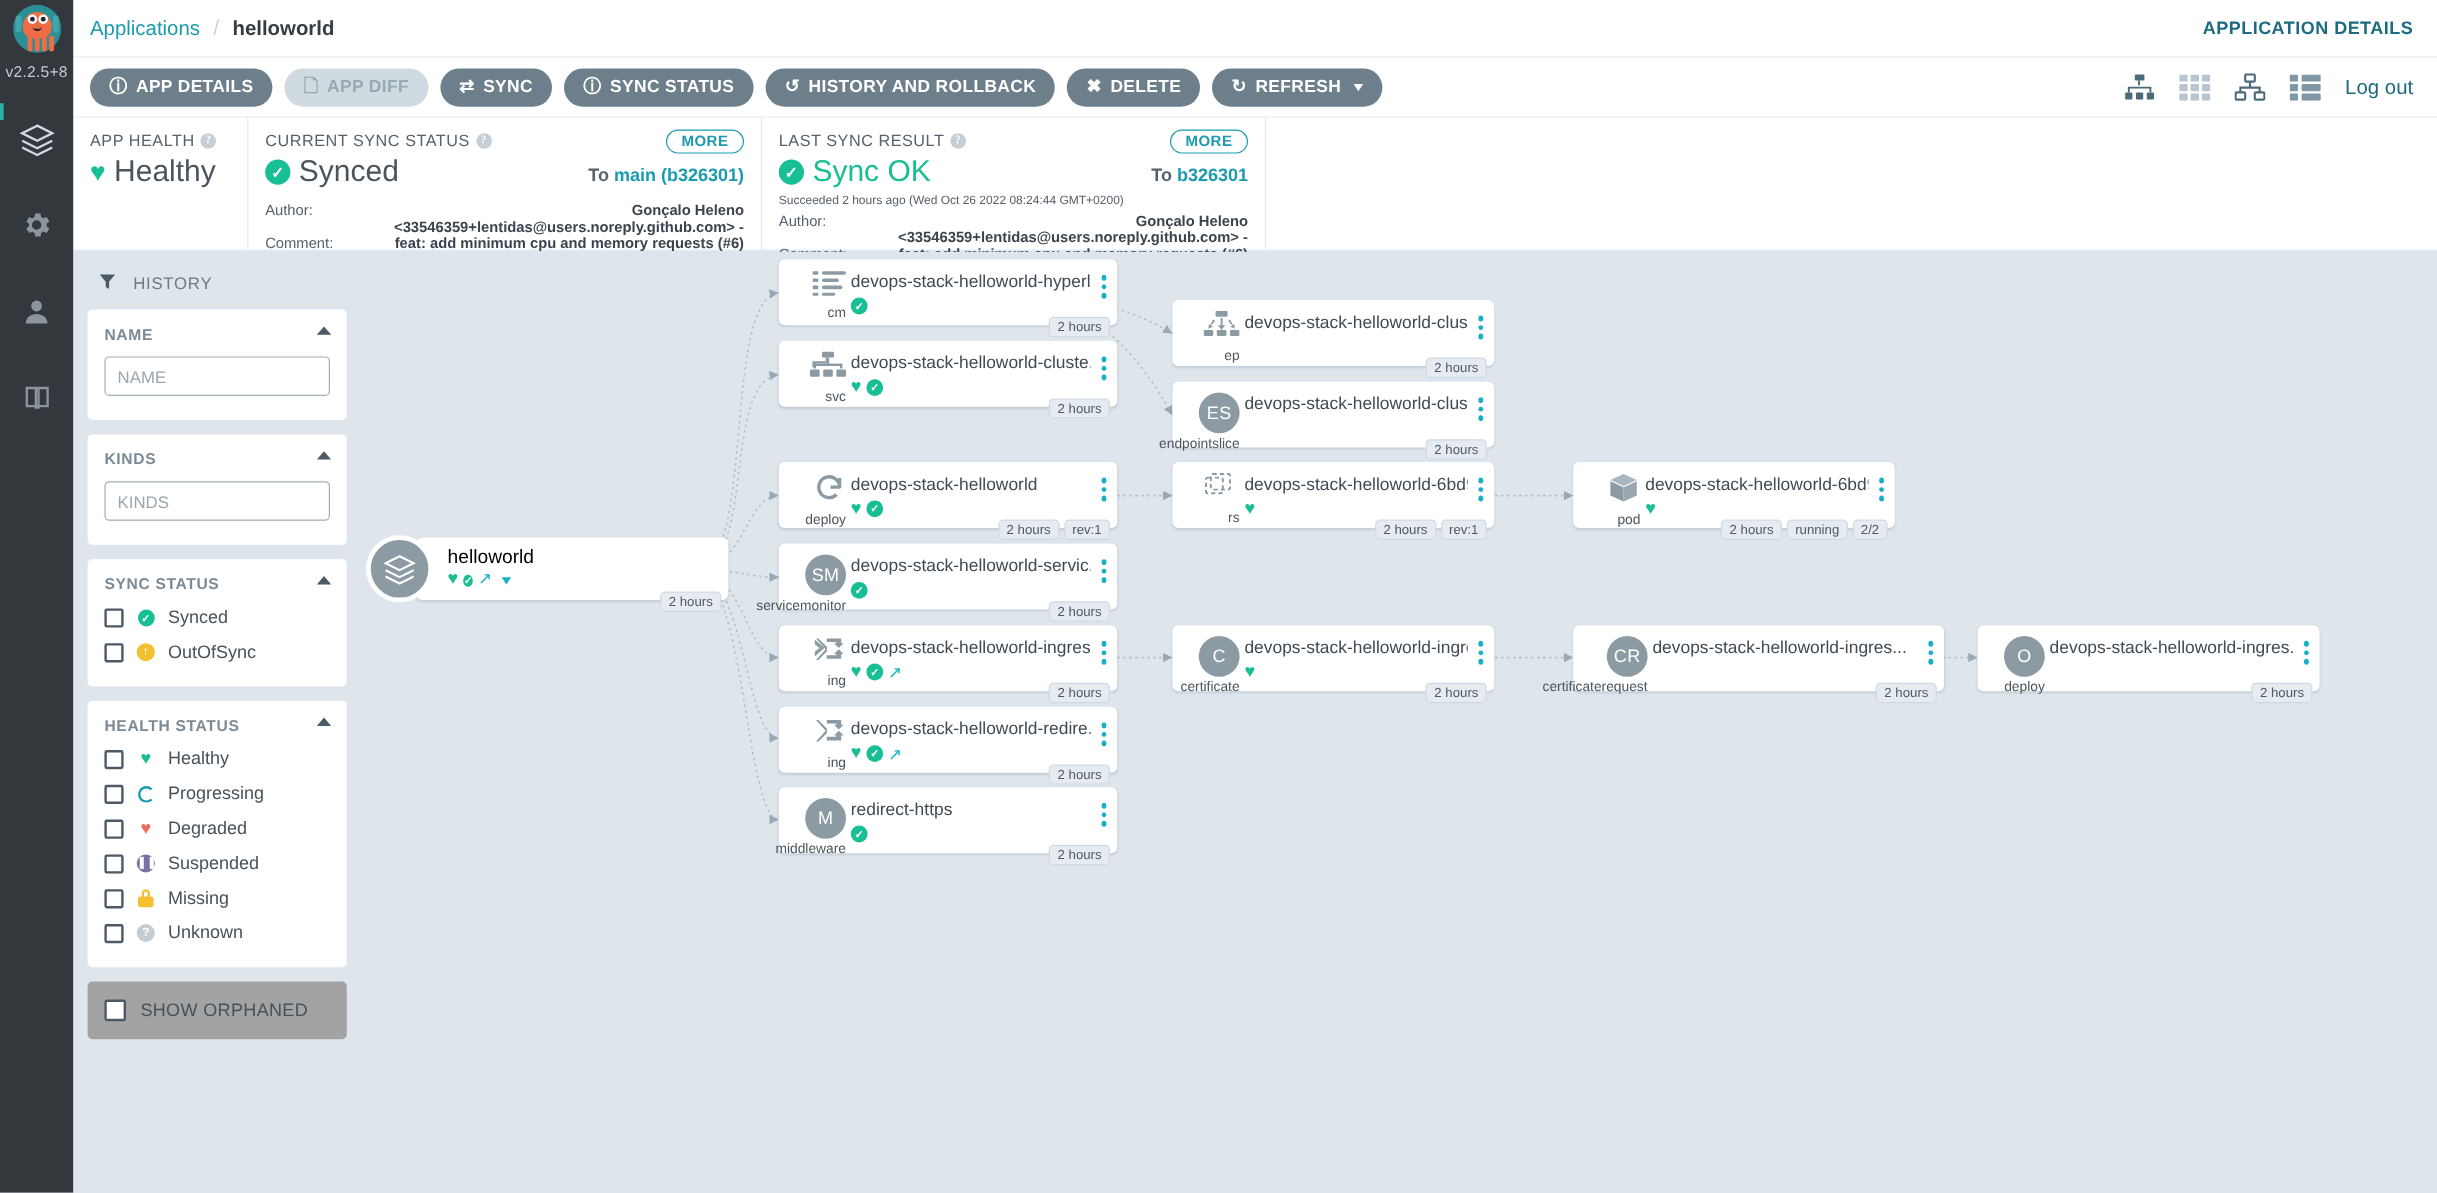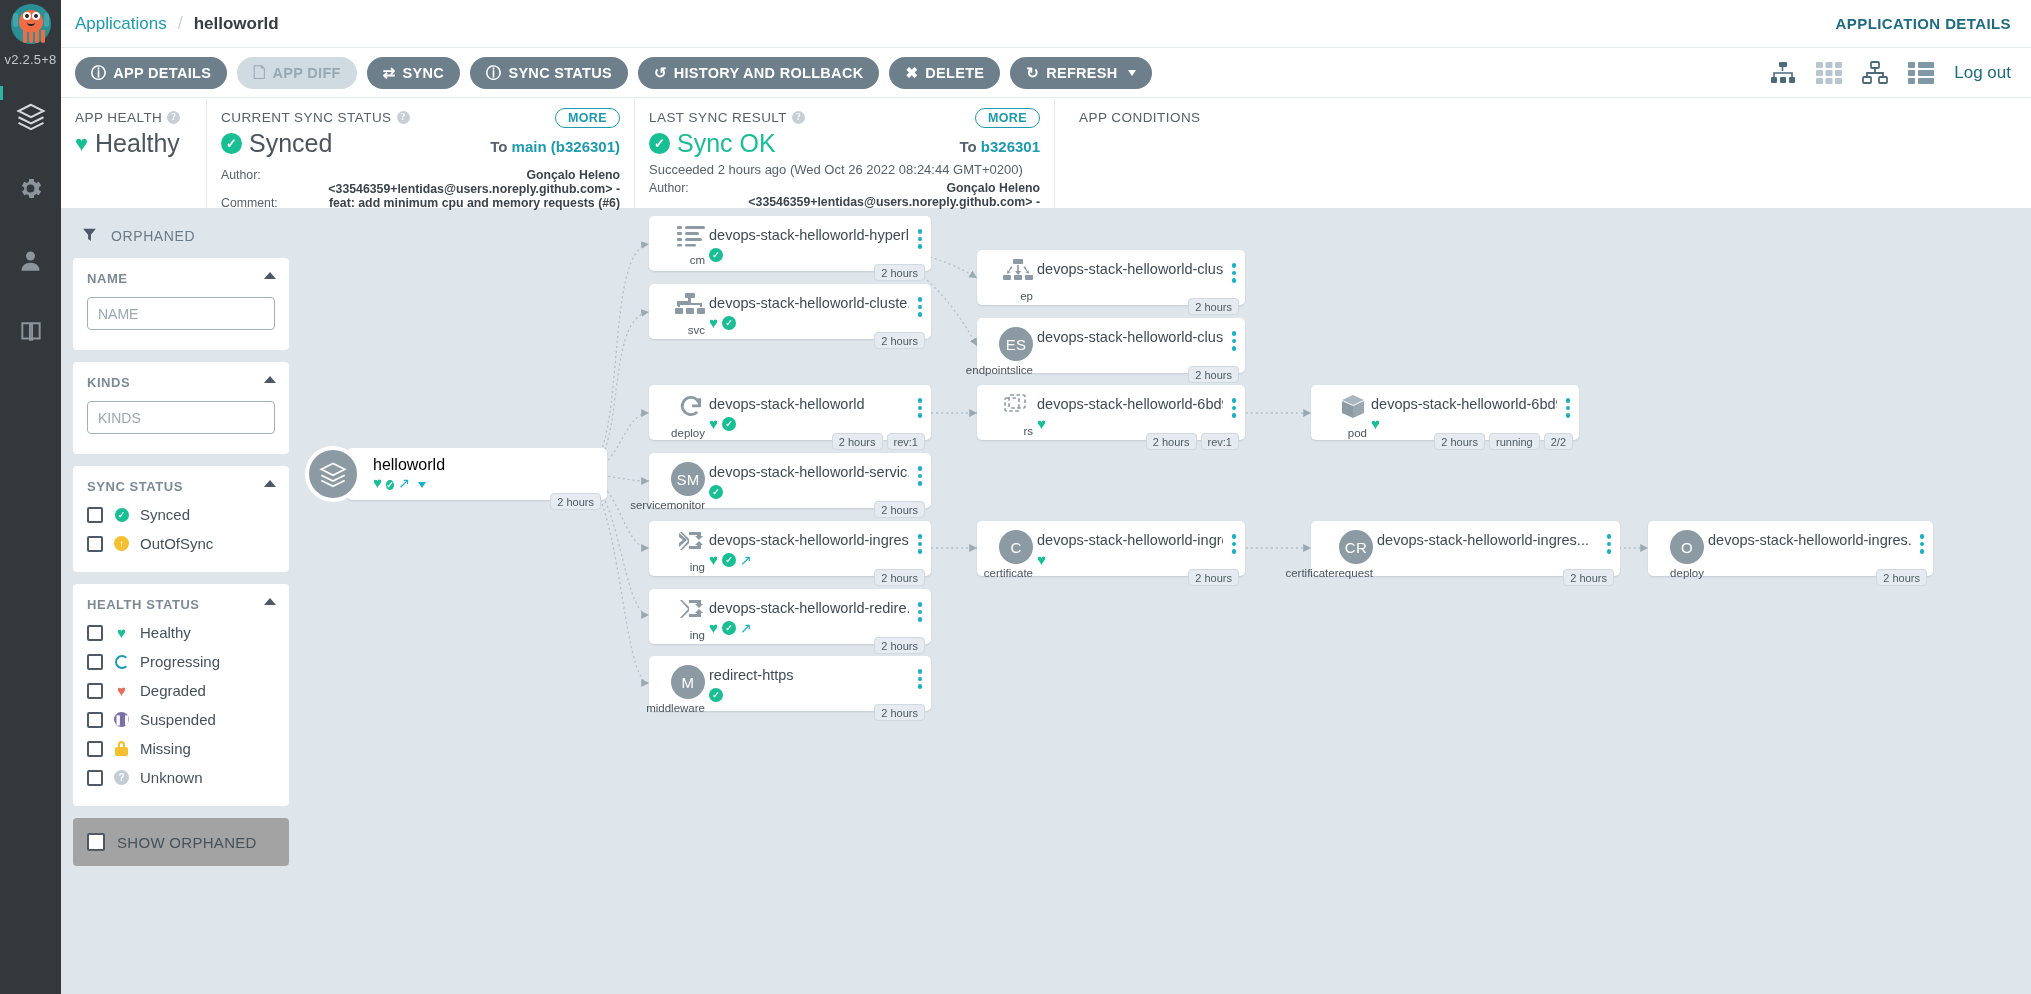--- a/index.html
+++ b/index.html
@@ -114,21 +114,21 @@
     position: absolute; right: 14px; top: 10px;
     border: 1px solid #1c9bb0; border-radius: 11px; color: #1c9bb0;
     font-size: 12.5px; font-weight: bold; padding: 2px 12px; letter-spacing: .4px;
     background: #fff; cursor: pointer;
   }
   .to-rev {
     position: absolute; right: 14px; top: 40px;
     font-size: 15px; color: #55616b; font-weight: bold;
   }
   .to-rev .rev { color: #1c9bb0; }
-  .meta-line { font-size: 13px; color: #55616b; margin-top: 3px; line-height: 1.35; }
+  .meta-line { font-size: 10px; color: #55616b; margin-top: 3px; line-height: 1.35; }
   .meta-grid { display: grid; grid-template-columns: auto 1fr; column-gap: 8px; margin-top: 2px; }
   .meta-k { font-size: 12.3px; color: #55616b; }
   .meta-v { font-size: 12.3px; color: #3b444c; font-weight: bold; text-align: right; }
   #cond-panel { padding: 12px 0 0 24px; border-left: 1px solid #e3e9ee; flex: 1; }
   #cond-warning {
     display: flex; align-items: center; gap: 9px; margin-top: 12px;
     color: #e96d5b; font-size: 22px;
   }
   .warn-tri {
     width: 0; height: 0; border-left: 11px solid transparent; border-right: 11px solid transparent;
@@ -454,32 +454,31 @@
     <div class="meta-line">Succeeded 2 hours ago (Wed Oct 26 2022 08:24:44 GMT+0200)</div>
     <div class="meta-grid">
       <span class="meta-k">Author:</span>
       <span class="meta-v">Gonçalo Heleno &lt;33546359+lentidas@users.noreply.github.com&gt; -</span>
       <span class="meta-k">Comment:</span>
       <span class="meta-v">feat: add minimum cpu and memory requests (#6)</span>
     </div>
   </div>
 
   <div id="cond-panel">
-    <div class="sp-title">APP CONDITIONS</div>
   </div>
 </div>
 
 <div id="filters">
   <div id="filters-head">
     <span>
       <svg width="17" height="17" viewBox="0 0 24 24" fill="#4b5a66">
           <path d="M3 4h18l-7 8.5V21l-4-2.5v-6z"></path>
         </svg>
     </span>
-    <span>ORPHANED</span>
+    <span>HISTORY</span>
   </div>
 
   <div class="fgroup">
     <div class="fgroup-title">NAME</div>
     <div class="fcaret"></div>
     <input class="finput" placeholder="NAME" style="">
   </div>
 
   <div class="fgroup">
     <div class="fgroup-title">KINDS</div>

